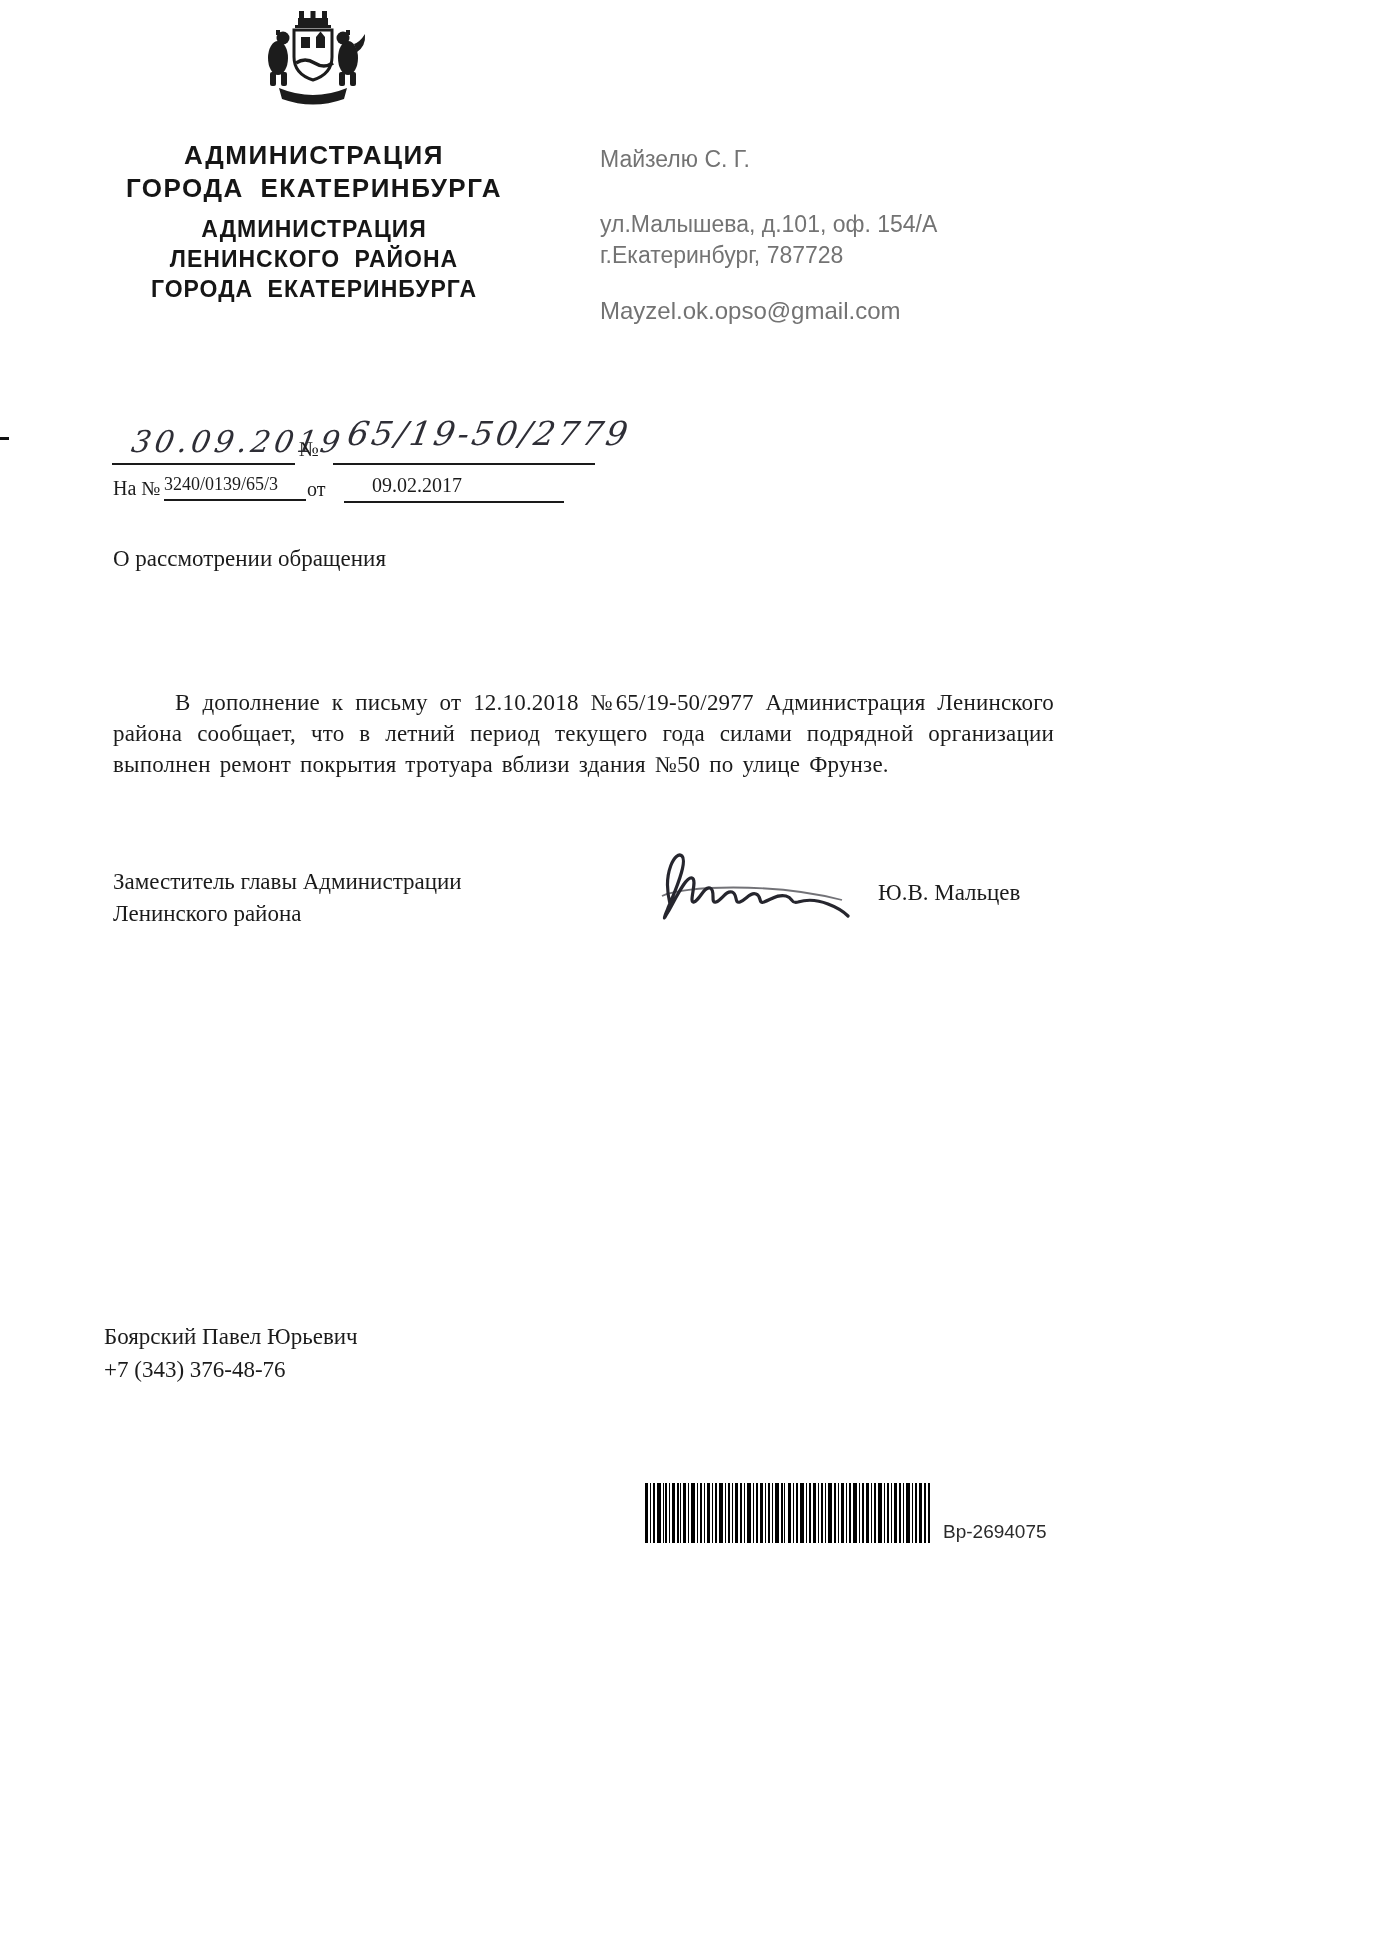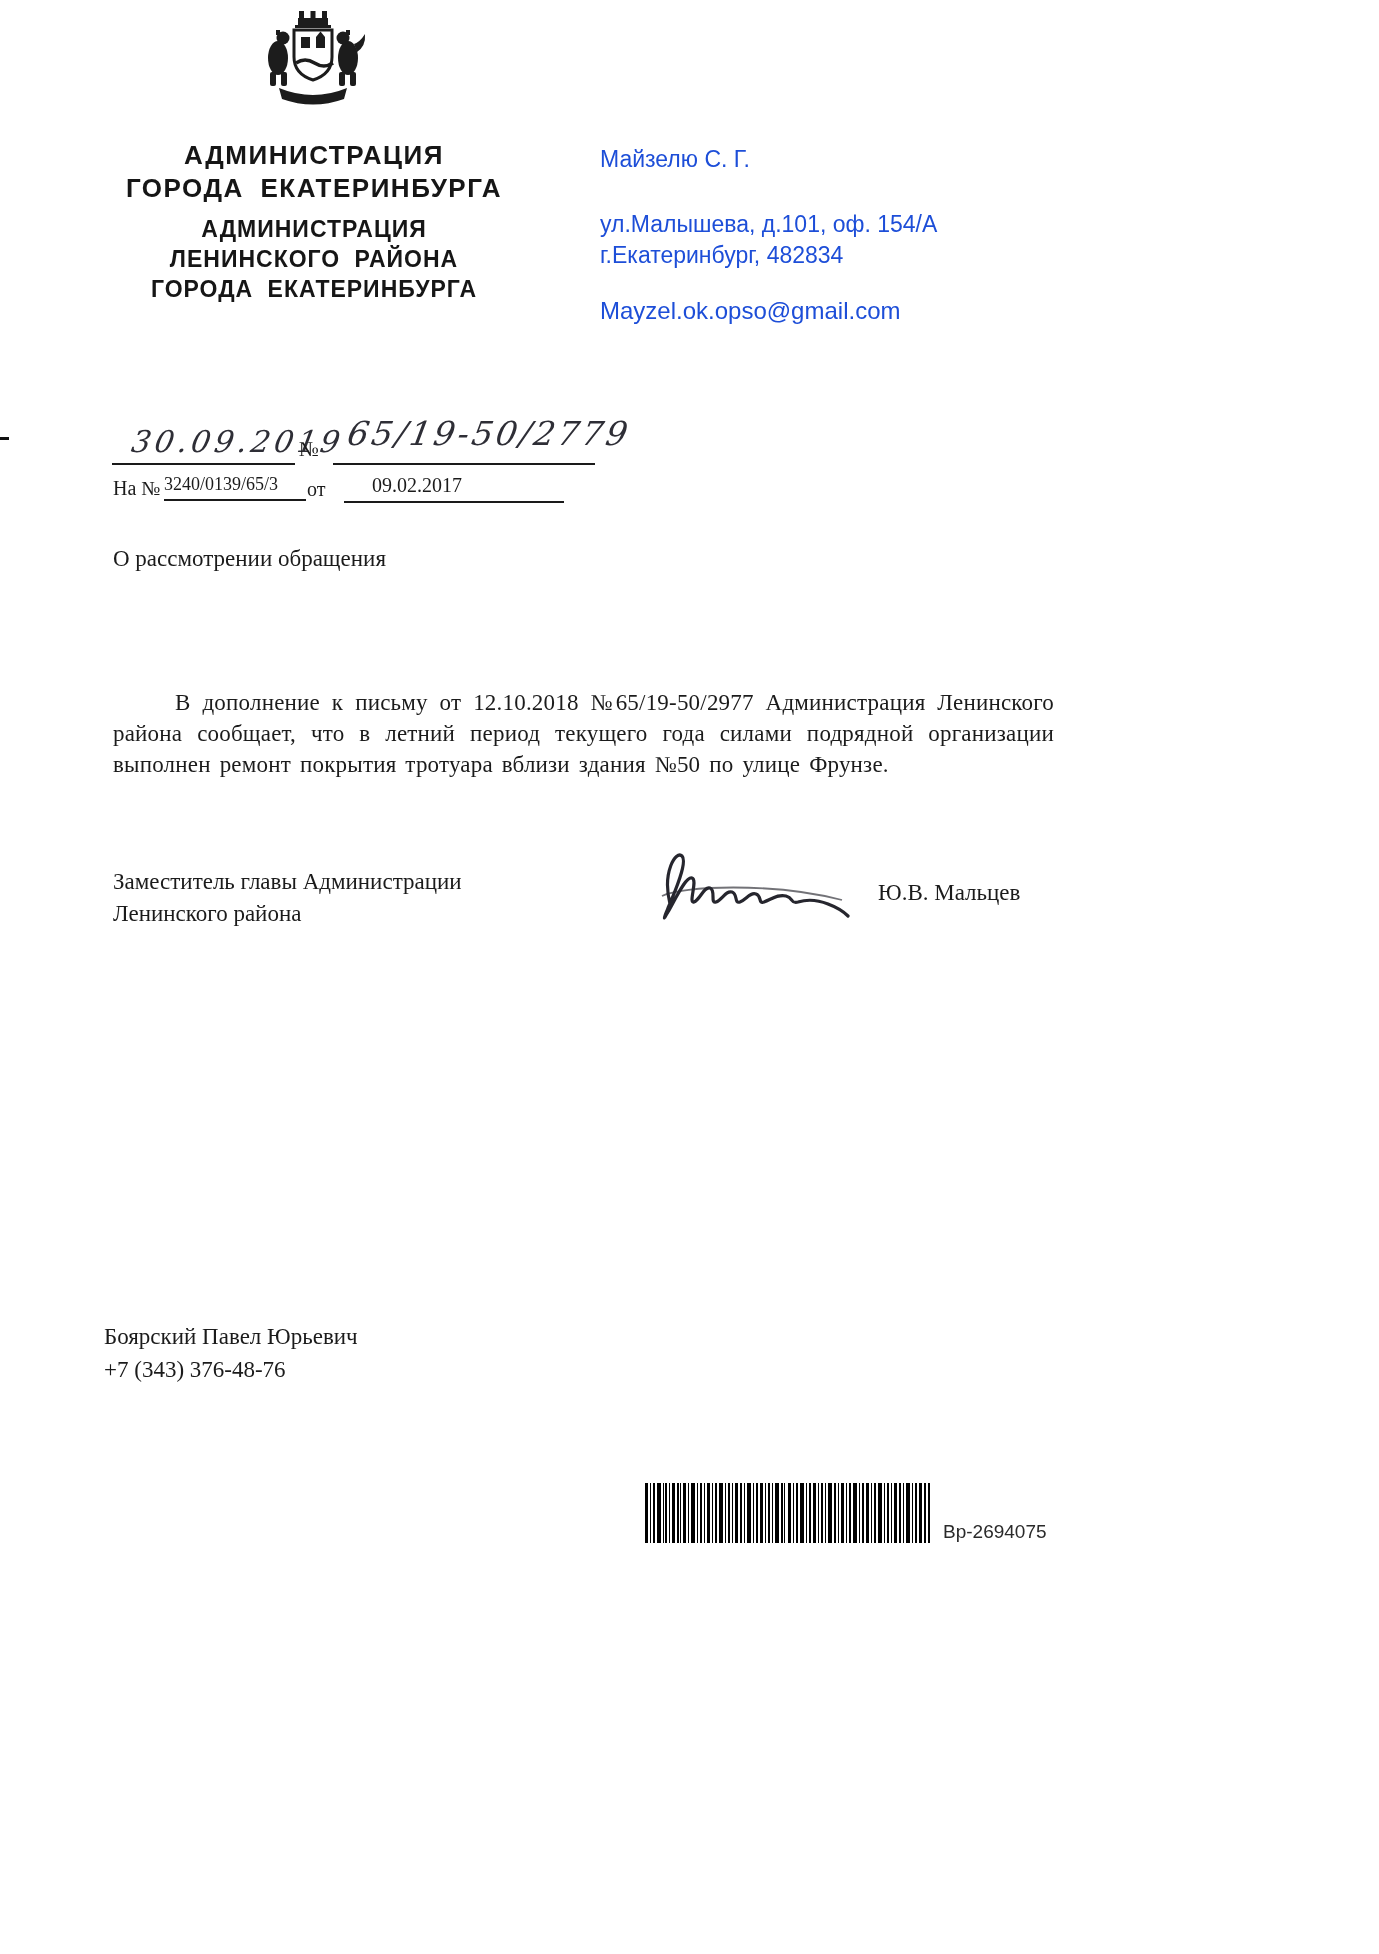--- a/index.html
+++ b/index.html
@@ -40,21 +40,21 @@
     margin-top:13px;
     font-size:16px;
     line-height:20px;
     color:#222;
   }
 
   
   .recipient-text {
     font-family:"Liberation Sans", sans-serif;
     font-size:23px;
-    color:#1d4ed8;
+    color:#737373;
   }
 
   
   .handwriting {
     font-family:"DejaVu Serif", serif;
     font-style:italic;
     color:#2e2e36;
     transform:skewX(-10deg);
     white-space:nowrap;
   }
@@ -138,21 +138,21 @@
     <div class="org-big">АДМИНИСТРАЦИЯ</div>
     <div class="org-big">ГОРОДА ЕКАТЕРИНБУРГА</div>
     <div class="org-gap"></div>
     <div class="org-small">АДМИНИСТРАЦИЯ</div>
     <div class="org-small">ЛЕНИНСКОГО РАЙОНА</div>
     <div class="org-small">ГОРОДА ЕКАТЕРИНБУРГА</div>
   </div>
 
   <div class="abs recipient-text" style="left:600px; top:146px;">Майзелю С. Г.</div>
   <div class="abs recipient-text" style="left:600px; top:211px;">ул.Малышева, д.101, оф. 154/А</div>
-  <div class="abs recipient-text" style="left:600px; top:242px;">г.Екатеринбург, 482834</div>
+  <div class="abs recipient-text" style="left:600px; top:242px;">г.Екатеринбург, 787728</div>
   <div class="abs recipient-text" style="left:600px; top:297px; font-size:24px;">Mayzel.ok.opso@gmail.com</div>
 
   <div class="abs handwriting hw-date" style="left:132px; top:424px;">30.09.2019</div>
   <div class="abs rule" style="left:112px; top:463px; width:183px;"></div>
   <div class="abs ref-text" style="left:299px; top:437px; font-size:21px;">№</div>
   <div class="abs handwriting hw-num" style="left:348px; top:414px;">65/19-50/2779</div>
   <div class="abs rule" style="left:333px; top:463px; width:262px;"></div>
 
   <div class="abs ref-text" style="left:113px; top:477px;">На №</div>
   <div class="abs" style="left:164px; top:474px;">

